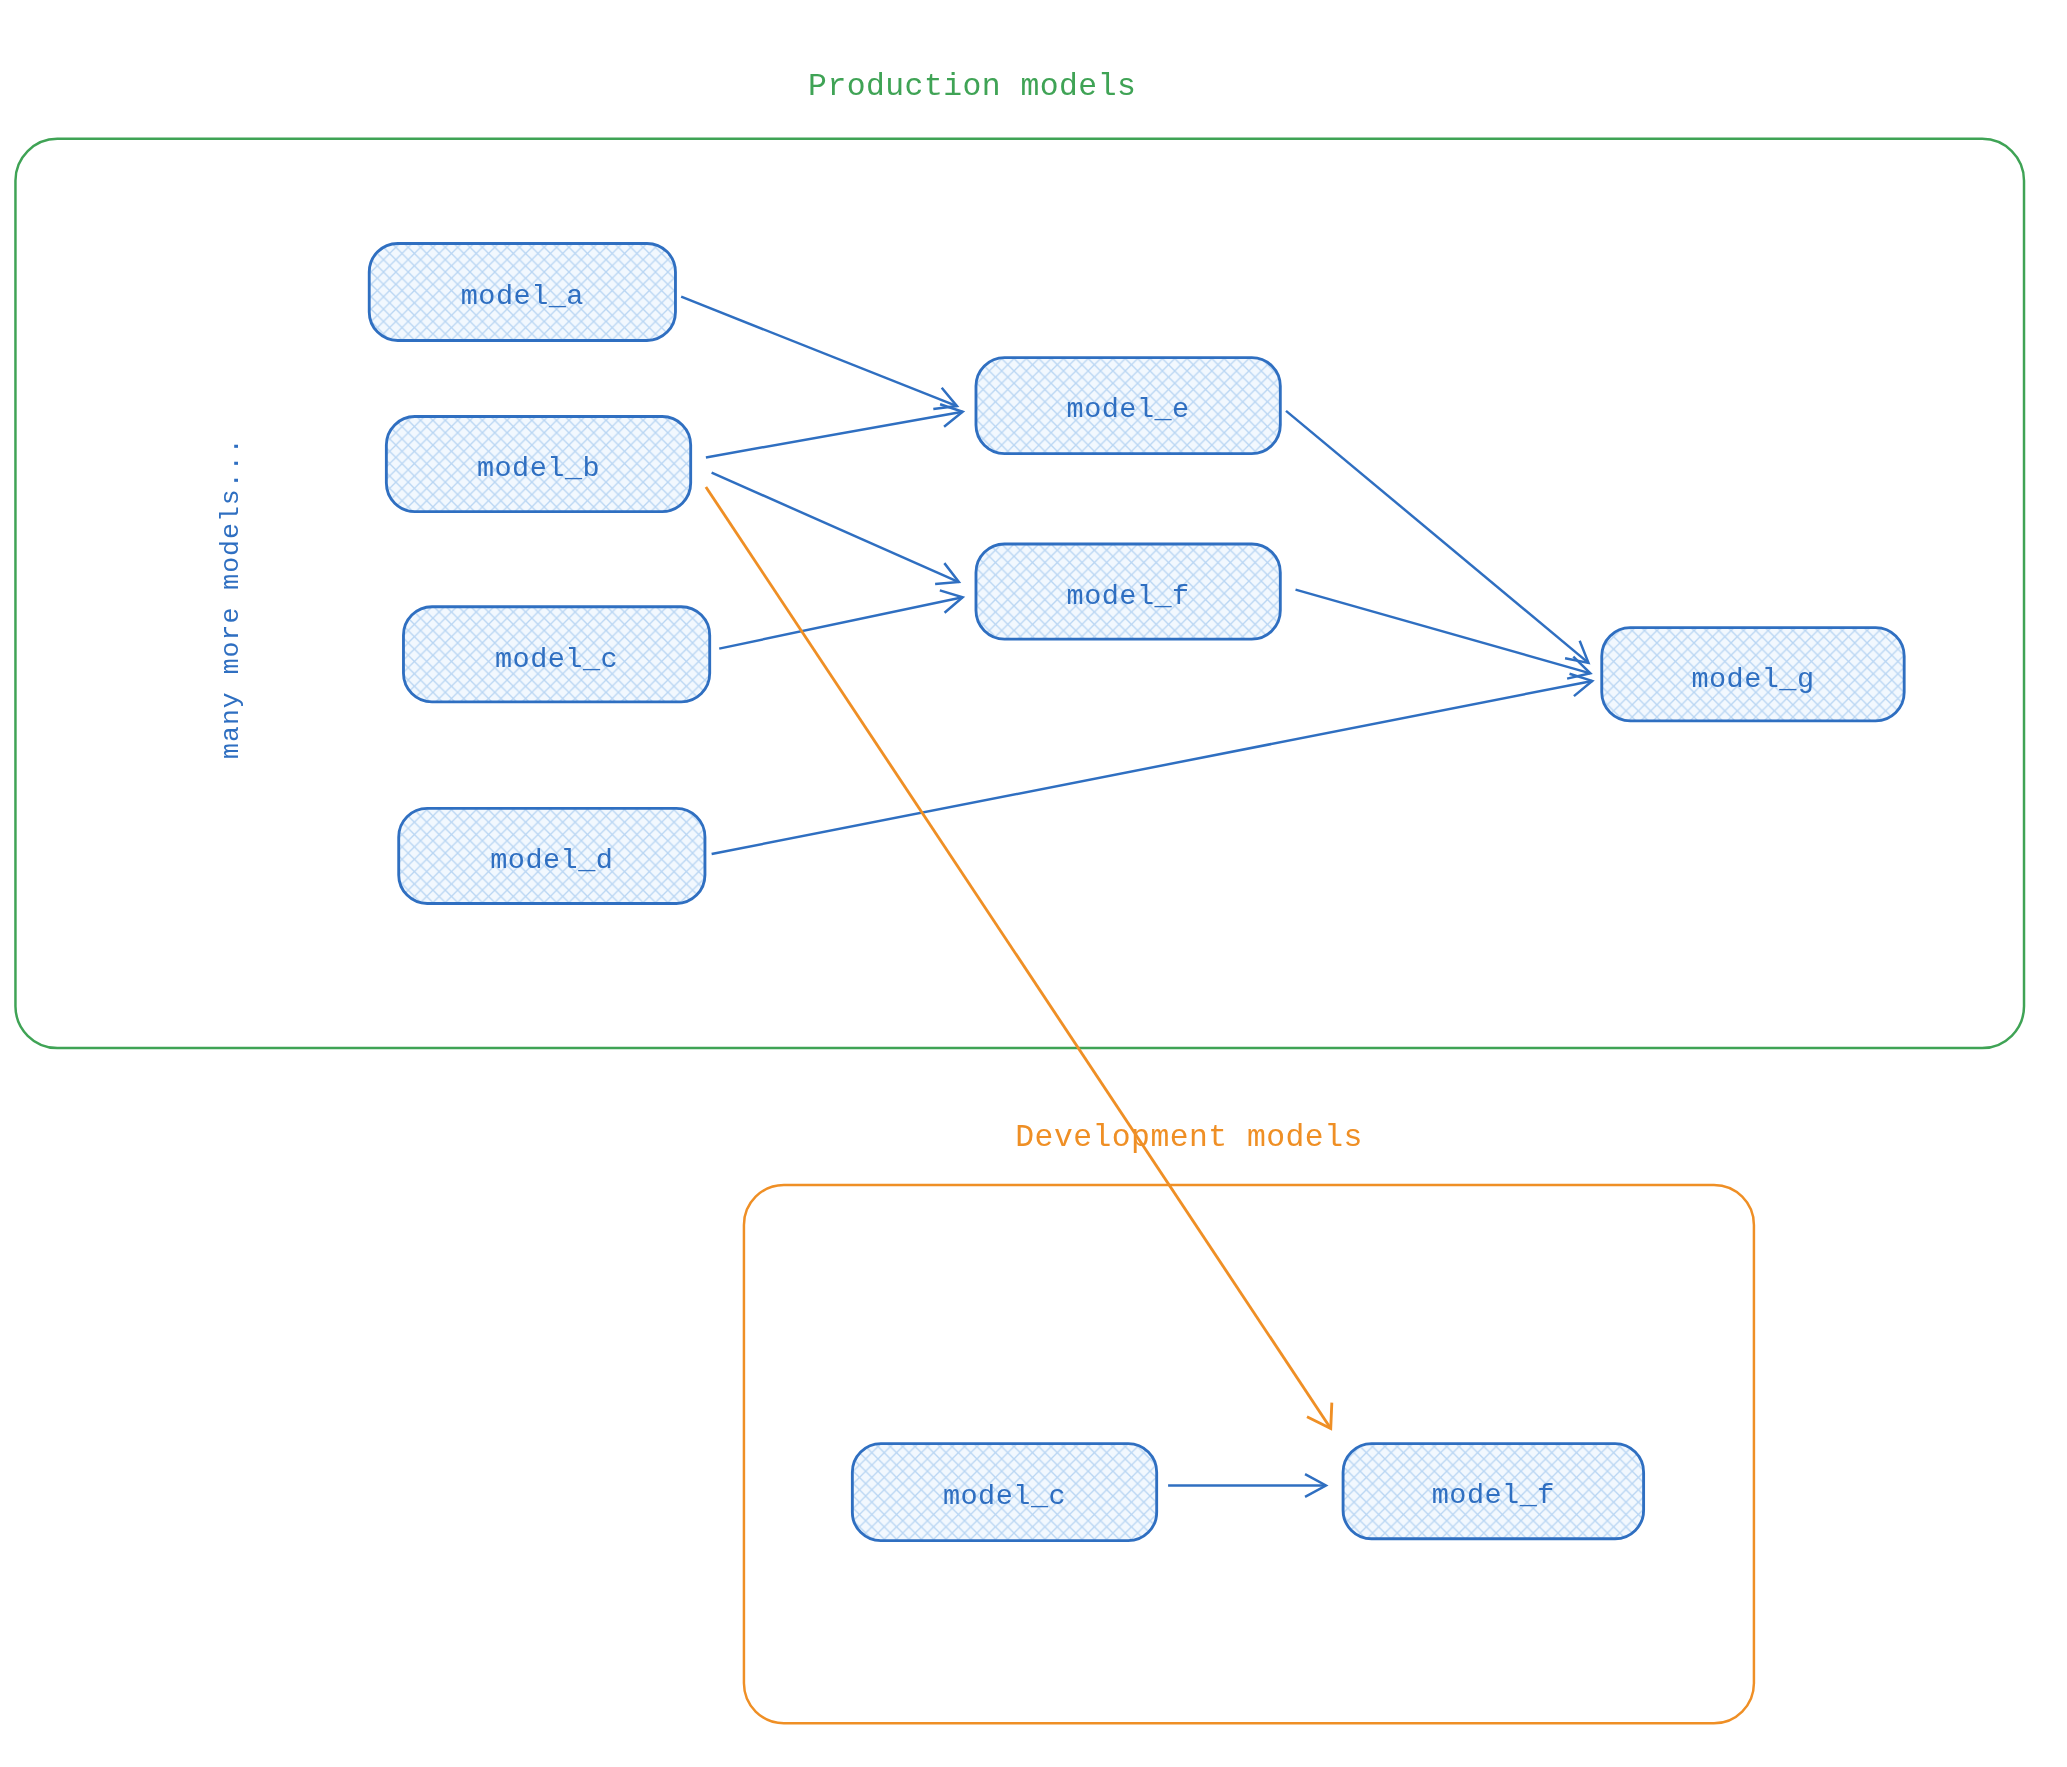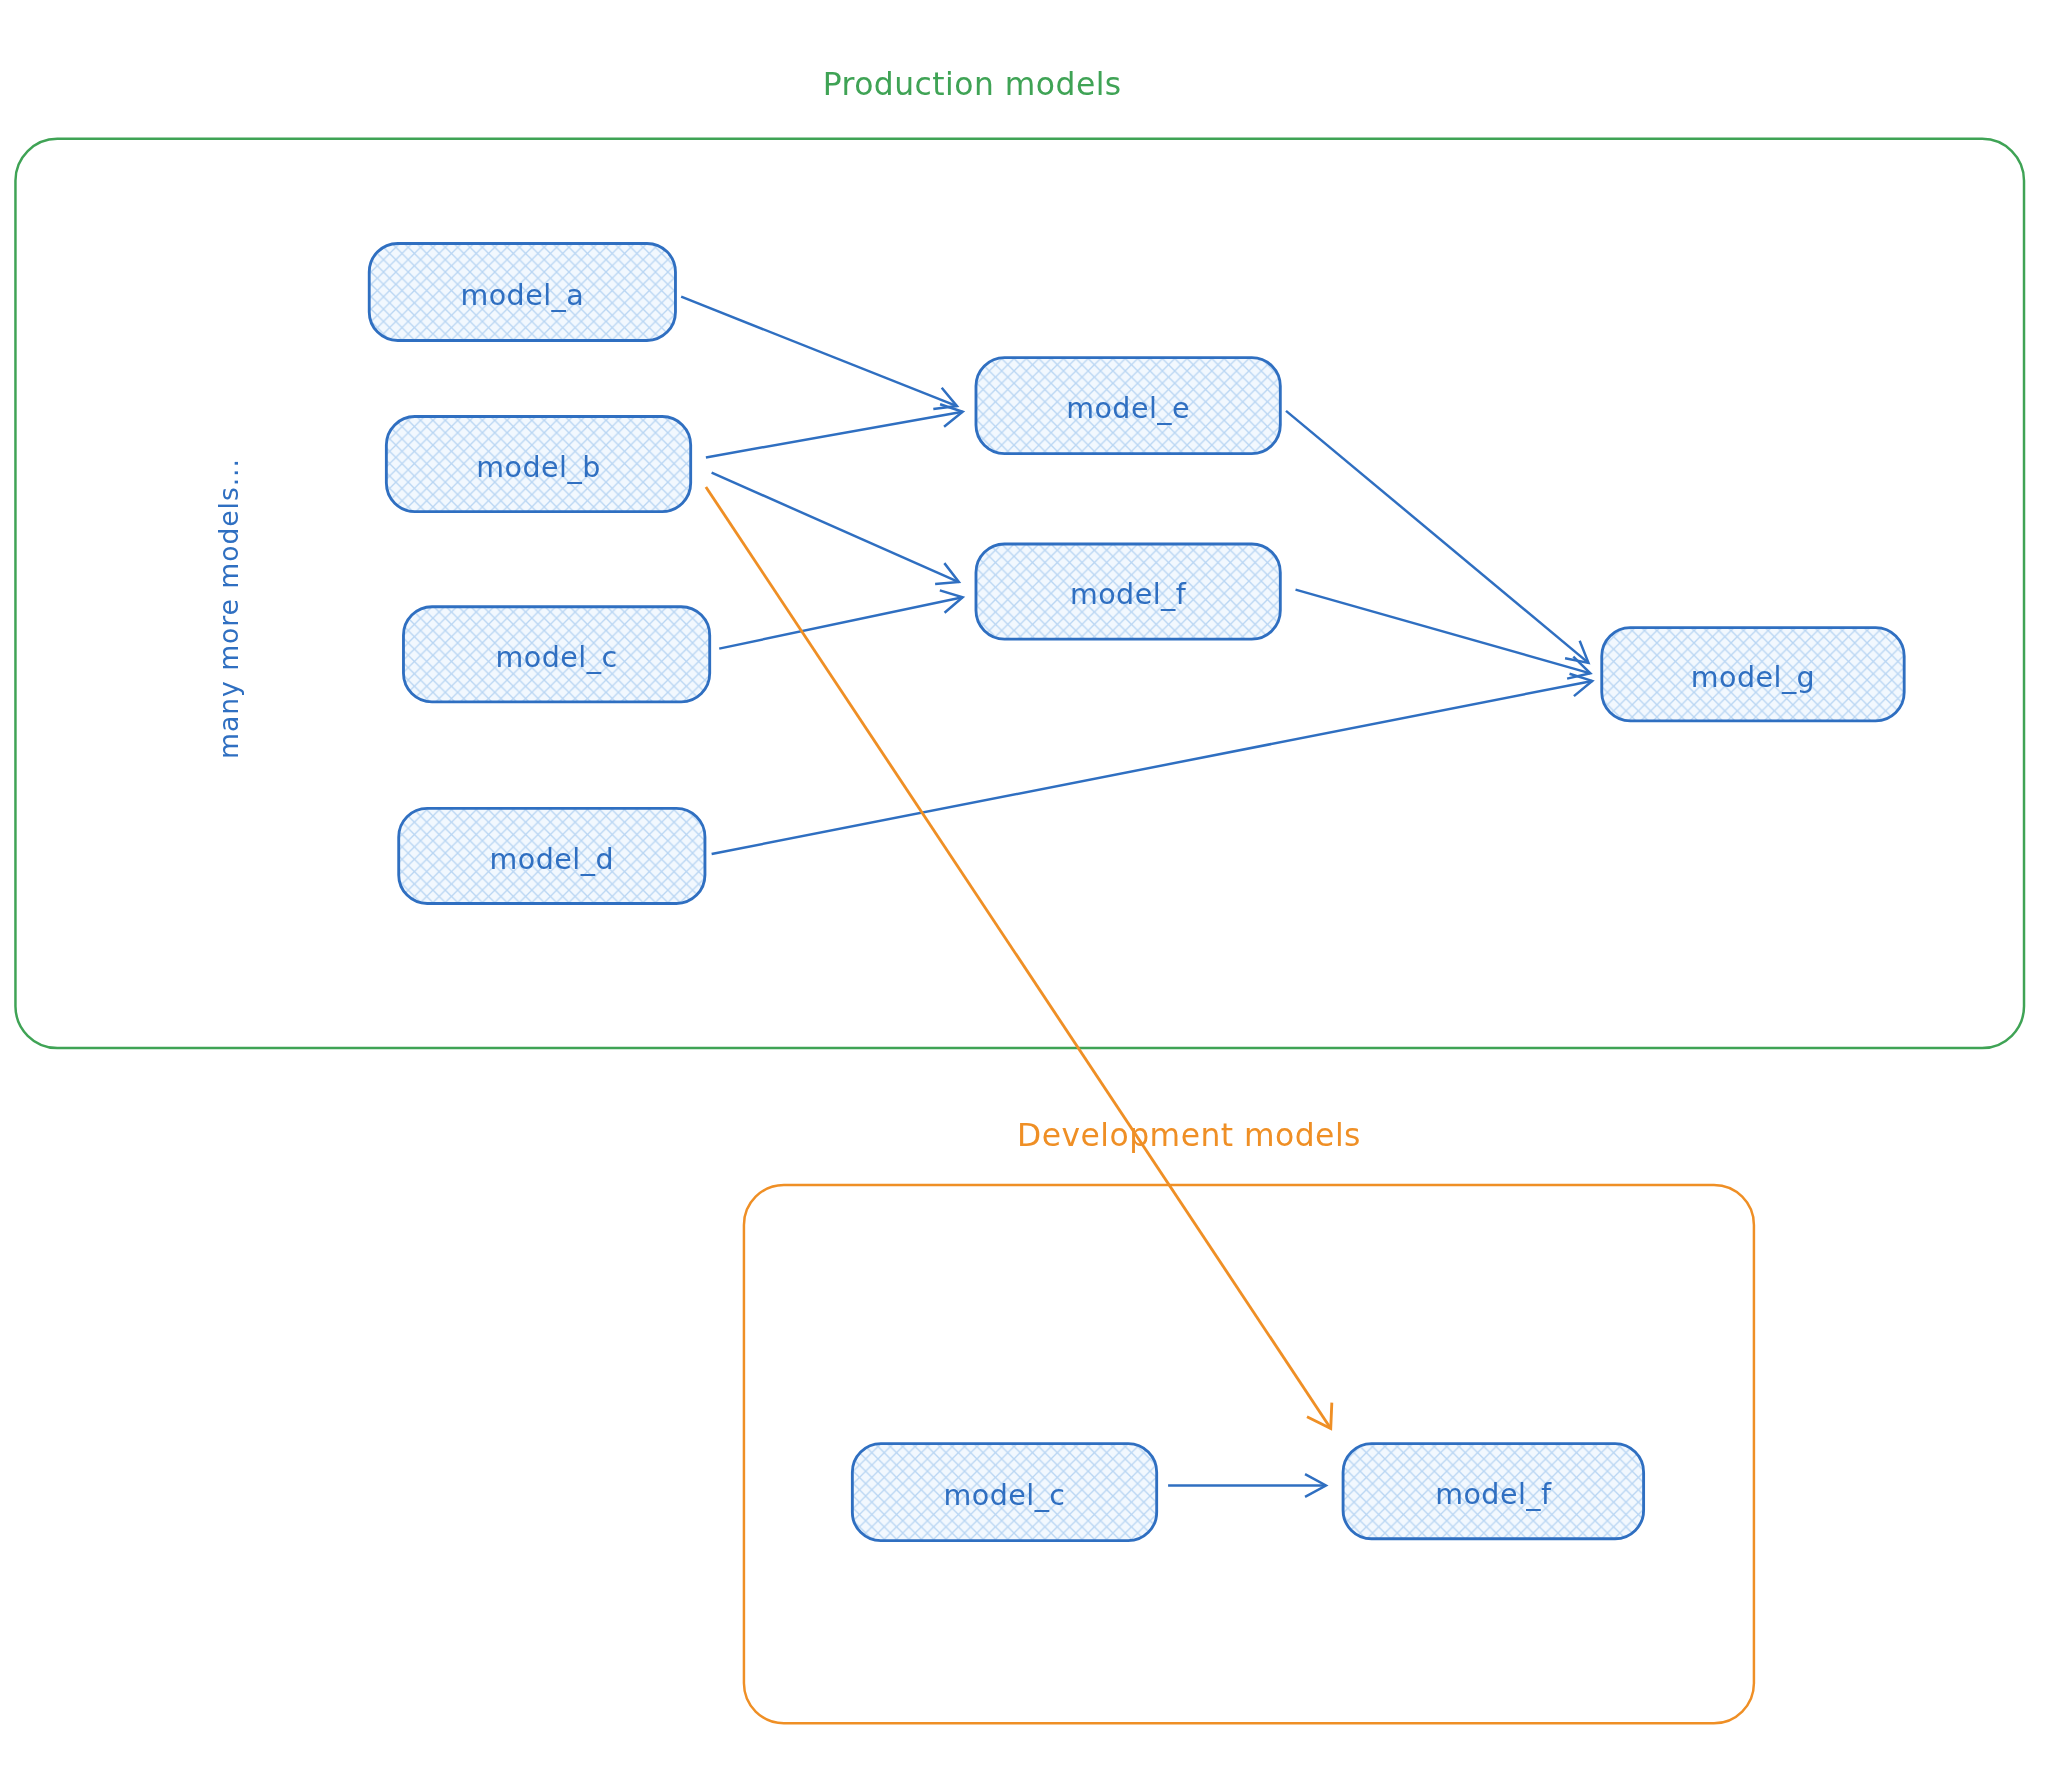--- a/index.html
+++ b/index.html
@@ -4,21 +4,21 @@
 <style>
   html, body {
     margin: 0;
     padding: 0;
     background: var(--background, #ffffff);
     width: 2068px;
     height: 1767px;
     overflow: hidden;
     font-family: "DejaVu Sans", sans-serif;
   }
-  .canvas-wrap { position: relative; width: 2064px; height: 1767px; }
+  .canvas-wrap { position: relative; width: 2064px; height: 1767px; font-family: Liberation Mono, monospace; }
   svg { display: block; }
 
   .container-rect {
     fill: none;
     stroke-width: 2.6;
   }
   .production-rect { stroke: var(--production-border, #3fa355); }
   .development-rect { stroke: var(--development-border, #ef8f25); }
 
   .node-box {

